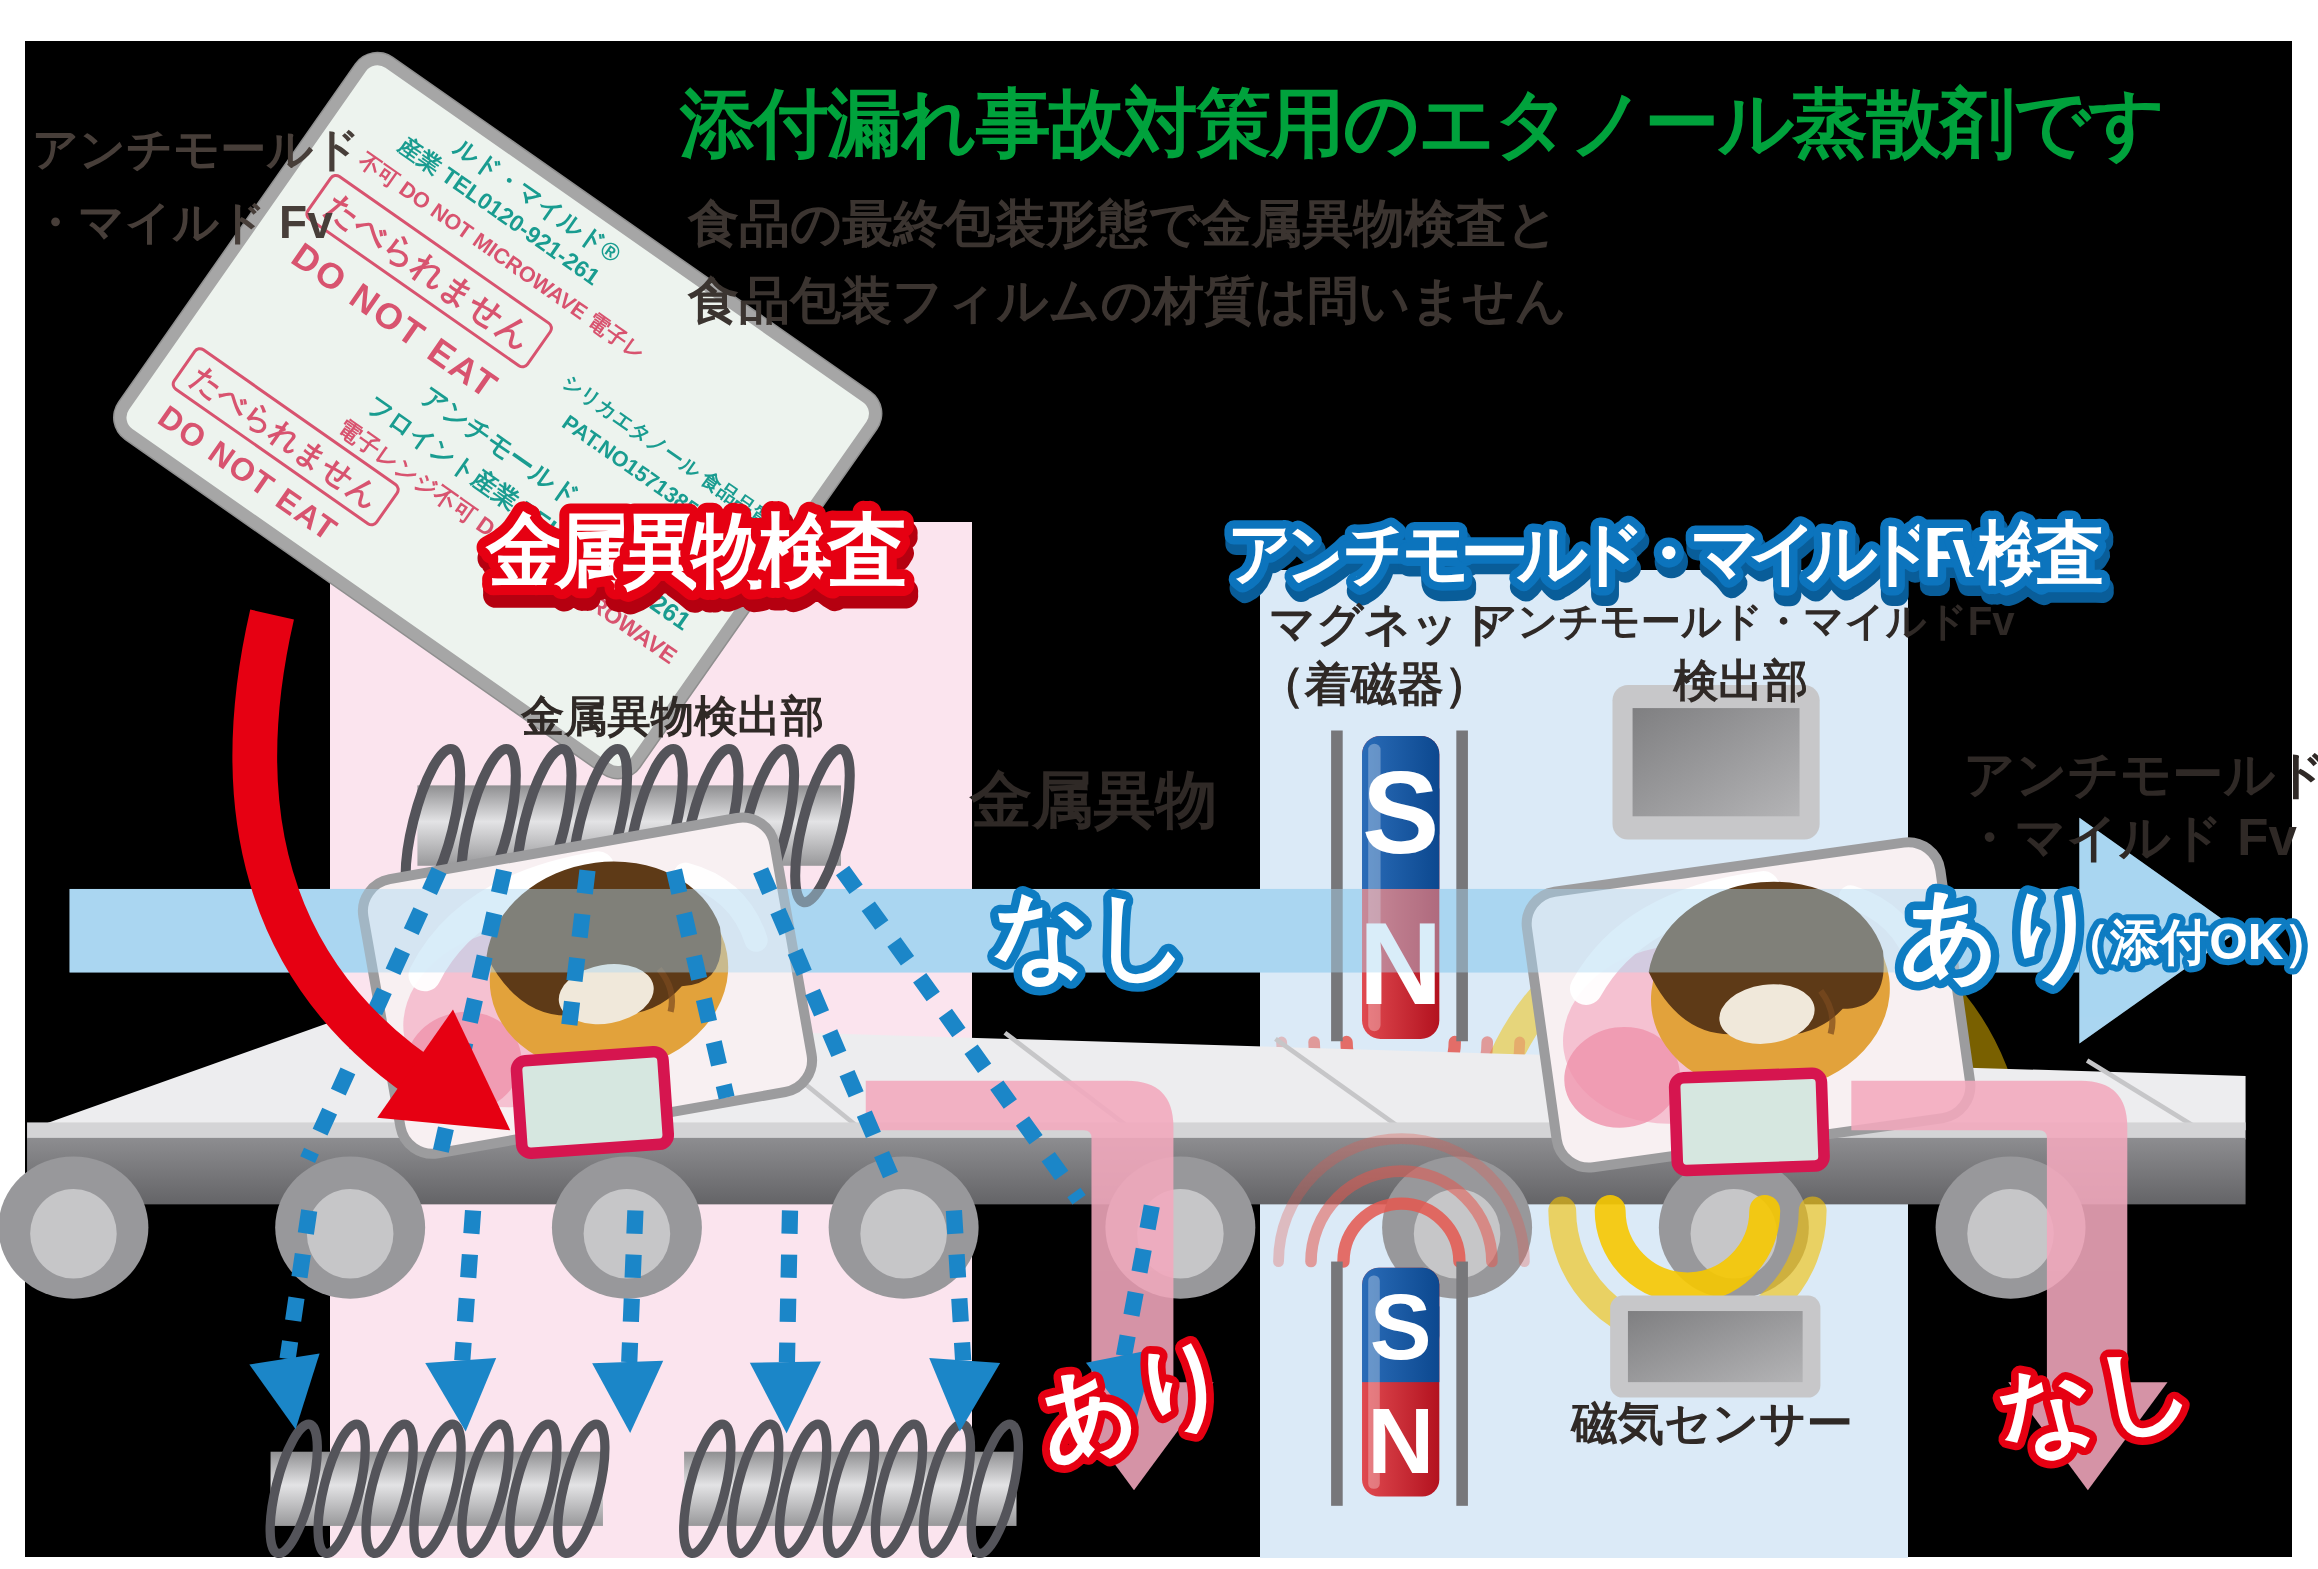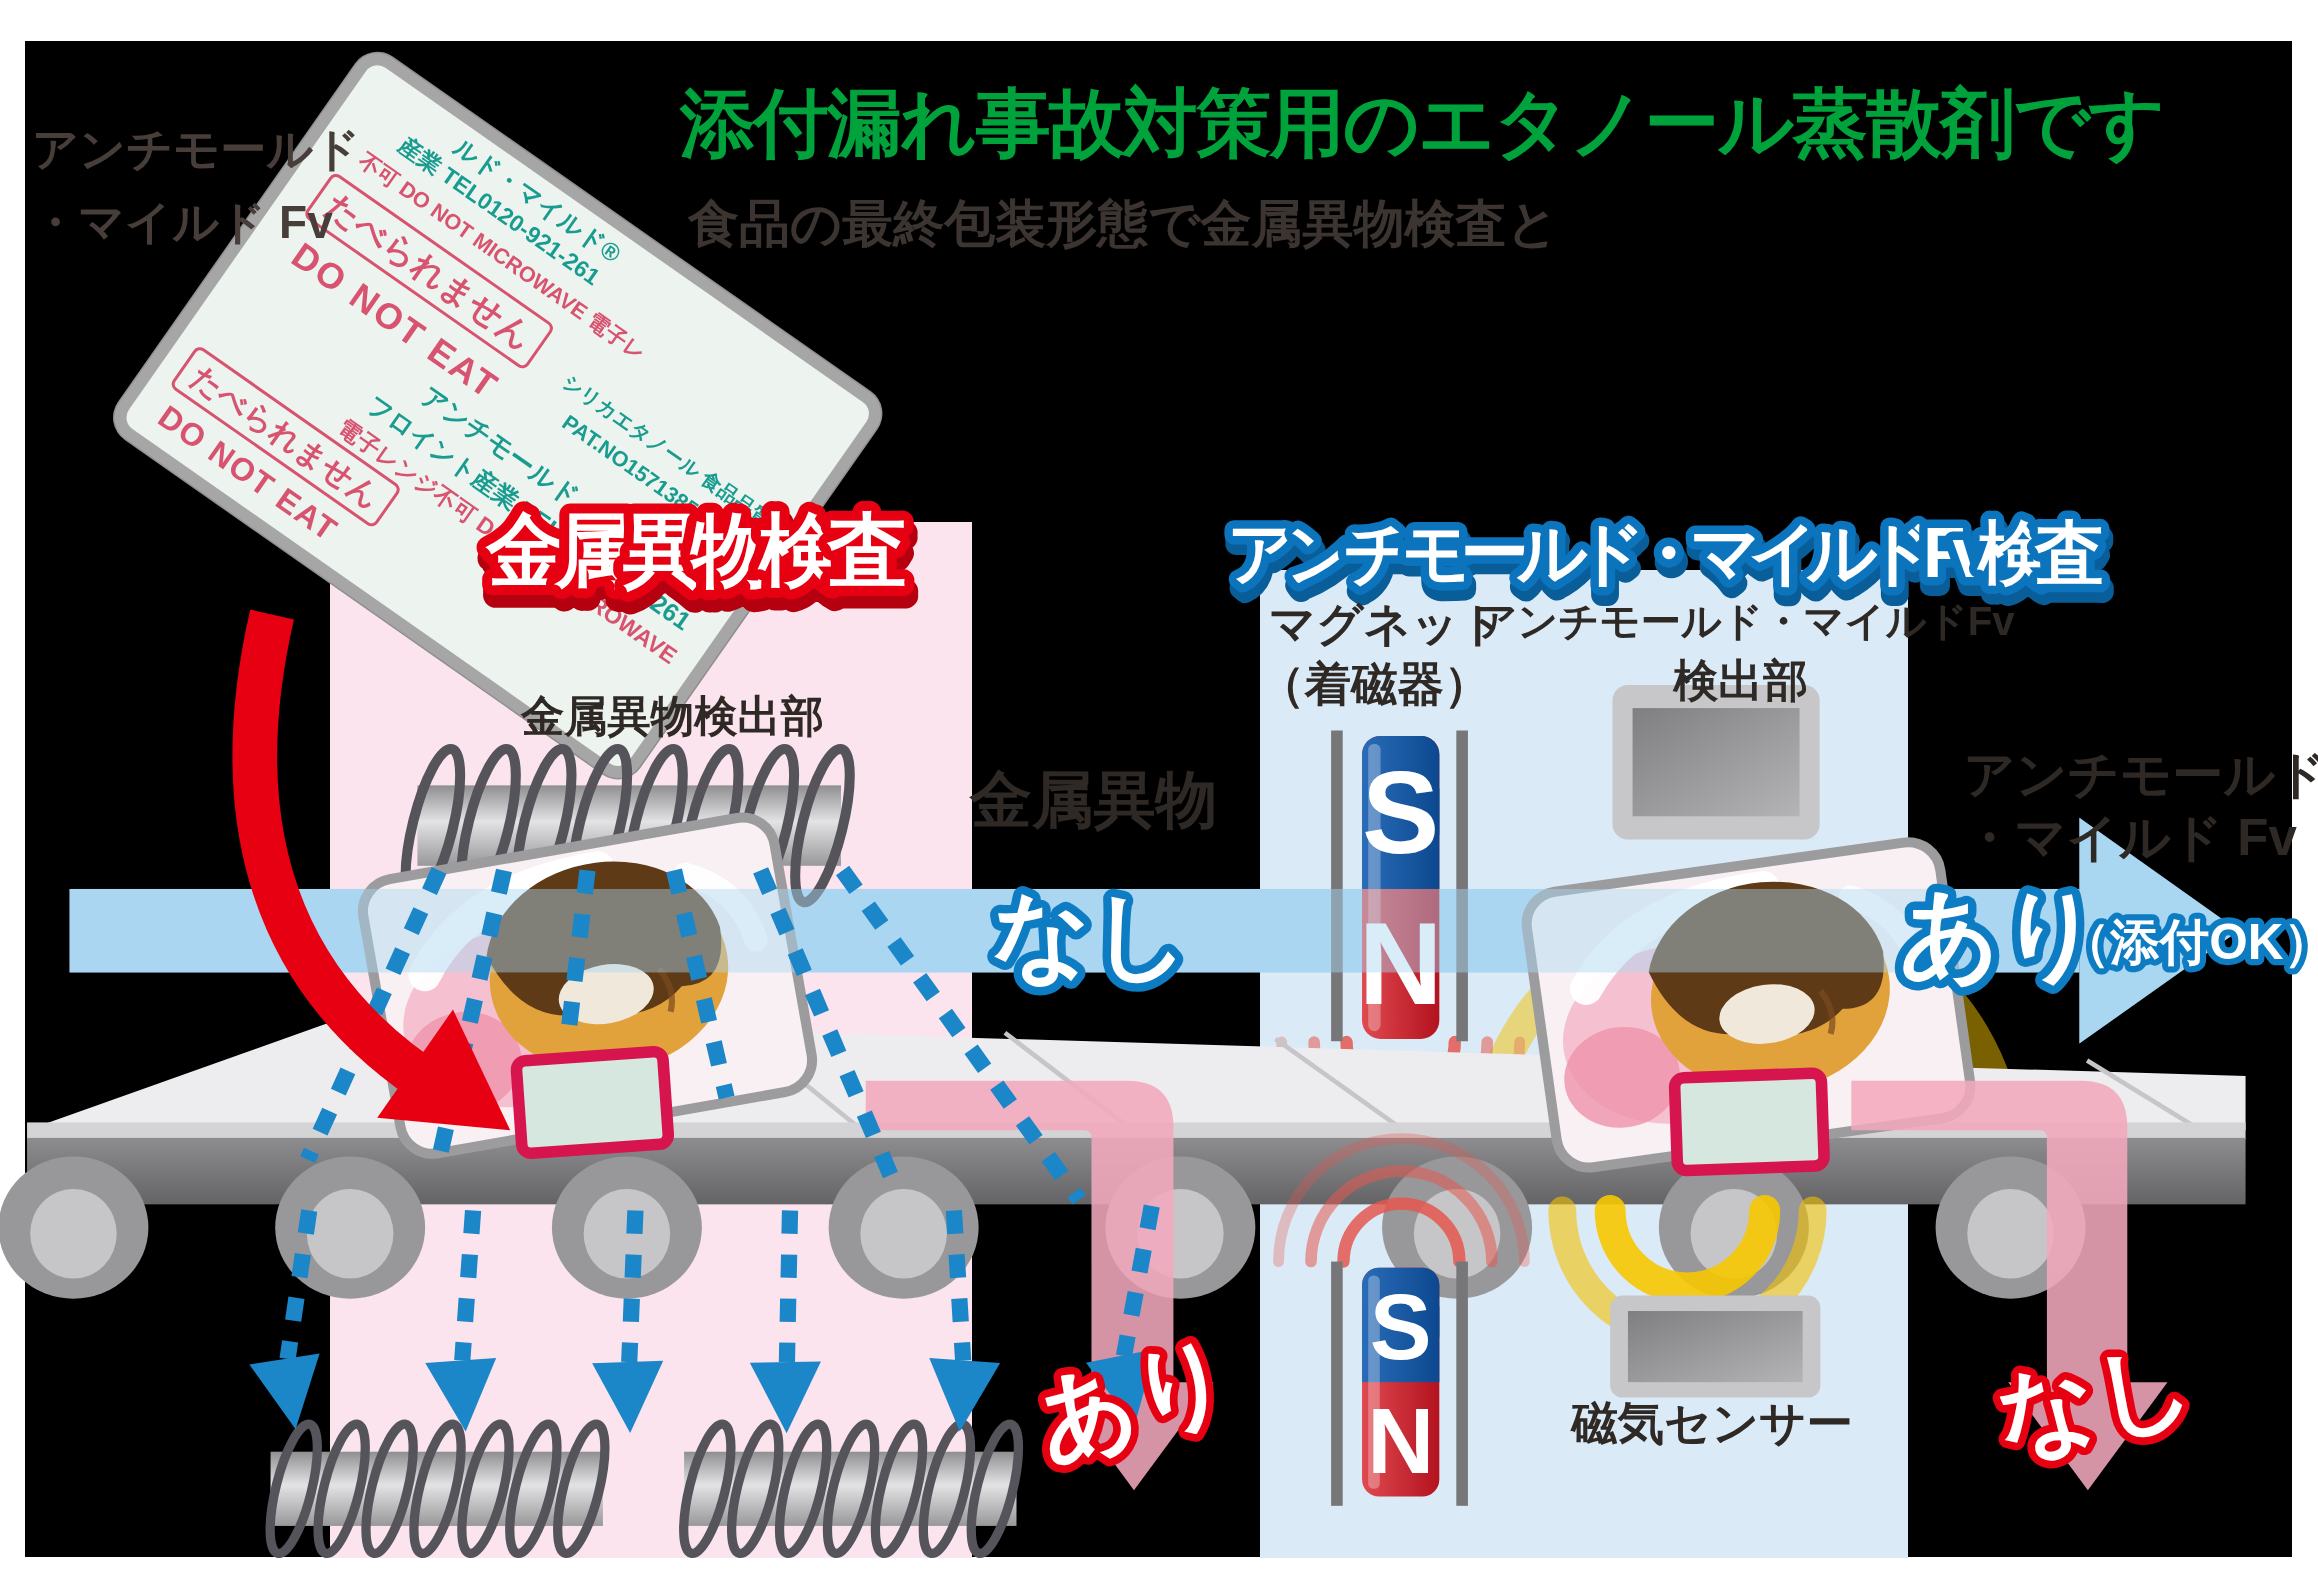--- a/index.html
+++ b/index.html
@@ -309,16 +309,17 @@
     <text transform="rotate(-12 2712 1815)" x="2712" y="1852" font-size="125" text-anchor="middle" fill="#ffffff" stroke="#e60012" stroke-width="20" stroke-linejoin="round" paint-order="stroke">なし</text>
   </svg>
 
   <div class="txt product-label">
     <div>アンチモールド</div>
     <div>・マイルド Fv</div>
   </div>
   <div class="txt headline-title">添付漏れ事故対策用のエタノール蒸散剤です</div>
   <div class="txt headline-body">
     <div>食品の最終包装形態で金属異物検査と</div>
+    <div>食品包装フィルムの材質は問いません</div>
   </div>
 
 </div>
 
 
 </body></html>

